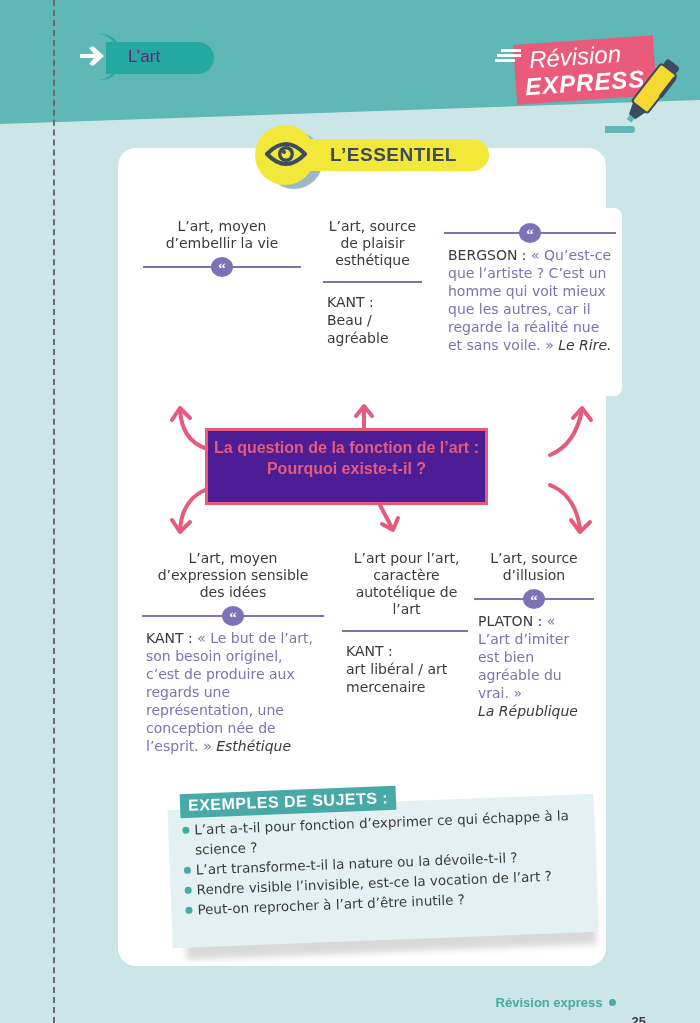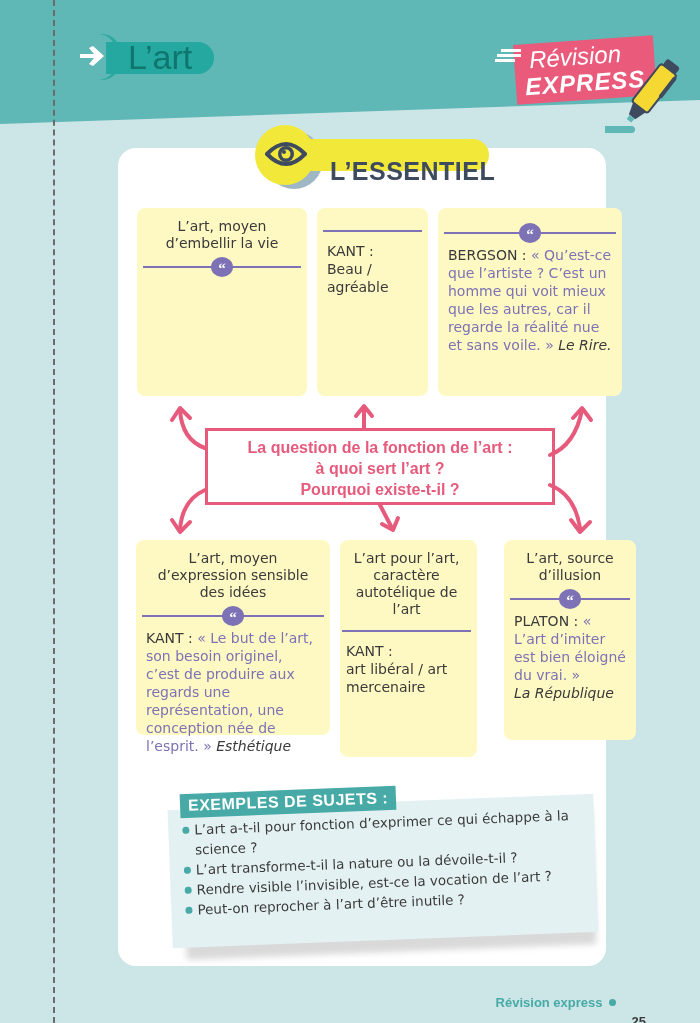--- a/index.html
+++ b/index.html
@@ -30,22 +30,22 @@
   }
   .title-pill .arrow {
     position: absolute; left: 0; top: 6px; width: 30px; height: 24px;
   }
   .title-pill .bar {
     position: absolute; left: 28px; top: 4px; width: 108px; height: 32px;
     background: #24a8a0; border-radius: 0 18px 18px 0;
   }
   .title-pill .label {
     position: absolute; left: 50px; top: 2px;
-    color: #0f766e; font-family: "Liberation Sans", sans-serif;
-    font-size: 34px; line-height: 34px;
+    color: #701a75; font-family: "Liberation Sans", sans-serif;
+    font-size: 17px; line-height: 34px;
   }
 
   .brand { position: absolute; left: 495px; top: 38px; width: 190px; height: 100px; }
   .brand .ribbon {
     position: absolute; left: 20px; top: 2px; width: 140px; height: 60px;
     background: #ea5a7b; transform: rotate(-4deg);
   }
   .brand .l1 {
     position: absolute; left: 34px; top: 6px; color: #fff;
     font-family: "Liberation Sans", sans-serif; font-style: italic;
@@ -75,26 +75,26 @@
     position: absolute; left: 0; top: 0; width: 60px; height: 60px;
     border-radius: 50%; background: #f2e83a;
   }
   .essentiel .bar {
     position: absolute; left: 38px; top: 14px; width: 196px; height: 32px;
     background: #f2e83a; border-radius: 0 18px 18px 0;
   }
   .essentiel .eye { position: absolute; left: 10px; top: 15px; width: 42px; height: 28px; }
   .essentiel .label {
     position: absolute; left: 75px; top: 16px; color: #3e4a5e;
-    font-family: "Liberation Sans", sans-serif; font-weight: bold; font-size: 25px;
-    line-height: 28px; letter-spacing: 0.5px; margin-top: 16px;
+    font-family: "Liberation Sans", sans-serif; font-weight: bold; font-size: 19px;
+    line-height: 28px; letter-spacing: 0.5px;
   }
 
   .box {
-    position: absolute; background: #fef9c3; border-radius: 8px;
+    position: absolute; background: #ffffff; border-radius: 8px;
     padding: 10px 10px 8px 10px;
   }
   .box .btitle {
     text-align: center; font-size: 14px; line-height: 17px; color: #3a3a3a;
     font-family: "DejaVu Sans", sans-serif;
   }
   .box .sep {
     position: relative; height: 18px; margin: 6px -4px 4px -4px;
   }
   .box .sep .line {
@@ -107,22 +107,22 @@
     text-align: center; font-family: "Liberation Serif", serif;
   }
   .box .sep.plain { height: 10px; margin-top: 10px; }
   .box .sep.plain .line { top: 2px; }
   .box .body { font-size: 14px; line-height: 18px; color: #3a3a3a; }
   .box .body .author { color: #3a3a3a; }
   .box .body .quote { color: #7c72b5; }
   .box .body .work { font-style: italic; color: #3a3a3a; }
 
   .center-q {
-    position: absolute; left: 205px; top: 428px; width: 350px; height: 77px;
-    border: 3px solid #e65a7c; background: #ffffff;
+    position: absolute; left: 205px; top: 428px; width: 283px; height: 77px;
+    border: 3px solid #e65a7c; background: #4c1d95;
     text-align: center; color: #e65a7c; font-weight: bold;
     font-family: "Liberation Sans", sans-serif; font-size: 16px; line-height: 21px;
     padding-top: 6px;
   }
   .arrows { position: absolute; left: 0; top: 0; width: 700px; height: 1023px; pointer-events: none; }
 
   .examples {
     position: absolute; left: 170px; top: 790px; width: 426px; height: 145px;
   }
   .examples .shadow {
@@ -213,20 +213,21 @@
 
 <div class="box" style="left:137px; top:208px; width:170px; height:188px;">
   <div class="btitle">L’art, moyen d’embellir la vie</div>
   <div class="sep">
     <div class="line"></div>
     <div class="q">“</div>
   </div>
 </div>
 
 <div class="box" style="left:317px; top:208px; width:111px; height:188px;">
+  <div class="btitle">L’art, source de plaisir esthétique</div>
   <div class="sep plain">
     <div class="line"></div>
   </div>
   <div class="body">
     <span class="author">KANT :</span><br>
     <span>Beau / agréable</span>
   </div>
 </div>
 
 <div class="box" style="left:438px; top:208px; width:184px; height:188px;">
@@ -235,21 +236,20 @@
     <div class="q">“</div>
   </div>
   <div class="body">
     <span class="author">BERGSON : </span><span class="quote">« Qu’est-ce que l’artiste ? C’est un homme qui voit mieux que les autres, car il regarde la réalité nue et sans voile. »</span>
     <span class="work">Le Rire.</span>
   </div>
 </div>
 
 <div class="center-q">
   <div>La question de la fonction de l’art :</div>
-  <div>à quoi sert l’art ?</div>
   <div>Pourquoi existe-t-il ?</div>
 </div>
 
 <svg class="arrows" viewBox="0 0 700 1023">
   <g fill="none" stroke="#e65a7c" stroke-width="4" stroke-linecap="round" stroke-linejoin="round">
 
     <path d="M205 448 Q182 440 180 410"></path>
     <path d="M172 420 L180 408 L190 418"></path>
 
     <path d="M364 428 L364 407"></path>
@@ -285,28 +285,28 @@
   <div class="btitle">L’art pour l’art, caractère autotélique de l’art</div>
   <div class="sep plain">
     <div class="line"></div>
   </div>
   <div class="body">
     <span class="author">KANT :</span><br>
     <span>art libéral / art mercenaire</span>
   </div>
 </div>
 
-<div class="box" style="left:504px; top:540px; width:132px; height:200px;">
+<div class="box" style="left:468px; top:540px; width:132px; height:200px;">
   <div class="btitle">L’art, source d’illusion</div>
   <div class="sep">
     <div class="line"></div>
     <div class="q">“</div>
   </div>
   <div class="body">
-    <span class="author">PLATON : </span><span class="quote">« L’art d’imiter est bien éloigné du vrai. »</span><br>
+    <span class="author">PLATON : </span><span class="quote">« L’art d’imiter est bien agréable du vrai. »</span><br>
     <span class="work">La République</span>
   </div>
 </div>
 
 <div class="examples">
   <div class="shadow"></div>
   <div class="paper"></div>
   <div class="tag">EXEMPLES DE SUJETS :</div>
   <ul>
     <li>L’art a-t-il pour fonction d’exprimer ce qui échappe à la science ?</li>

